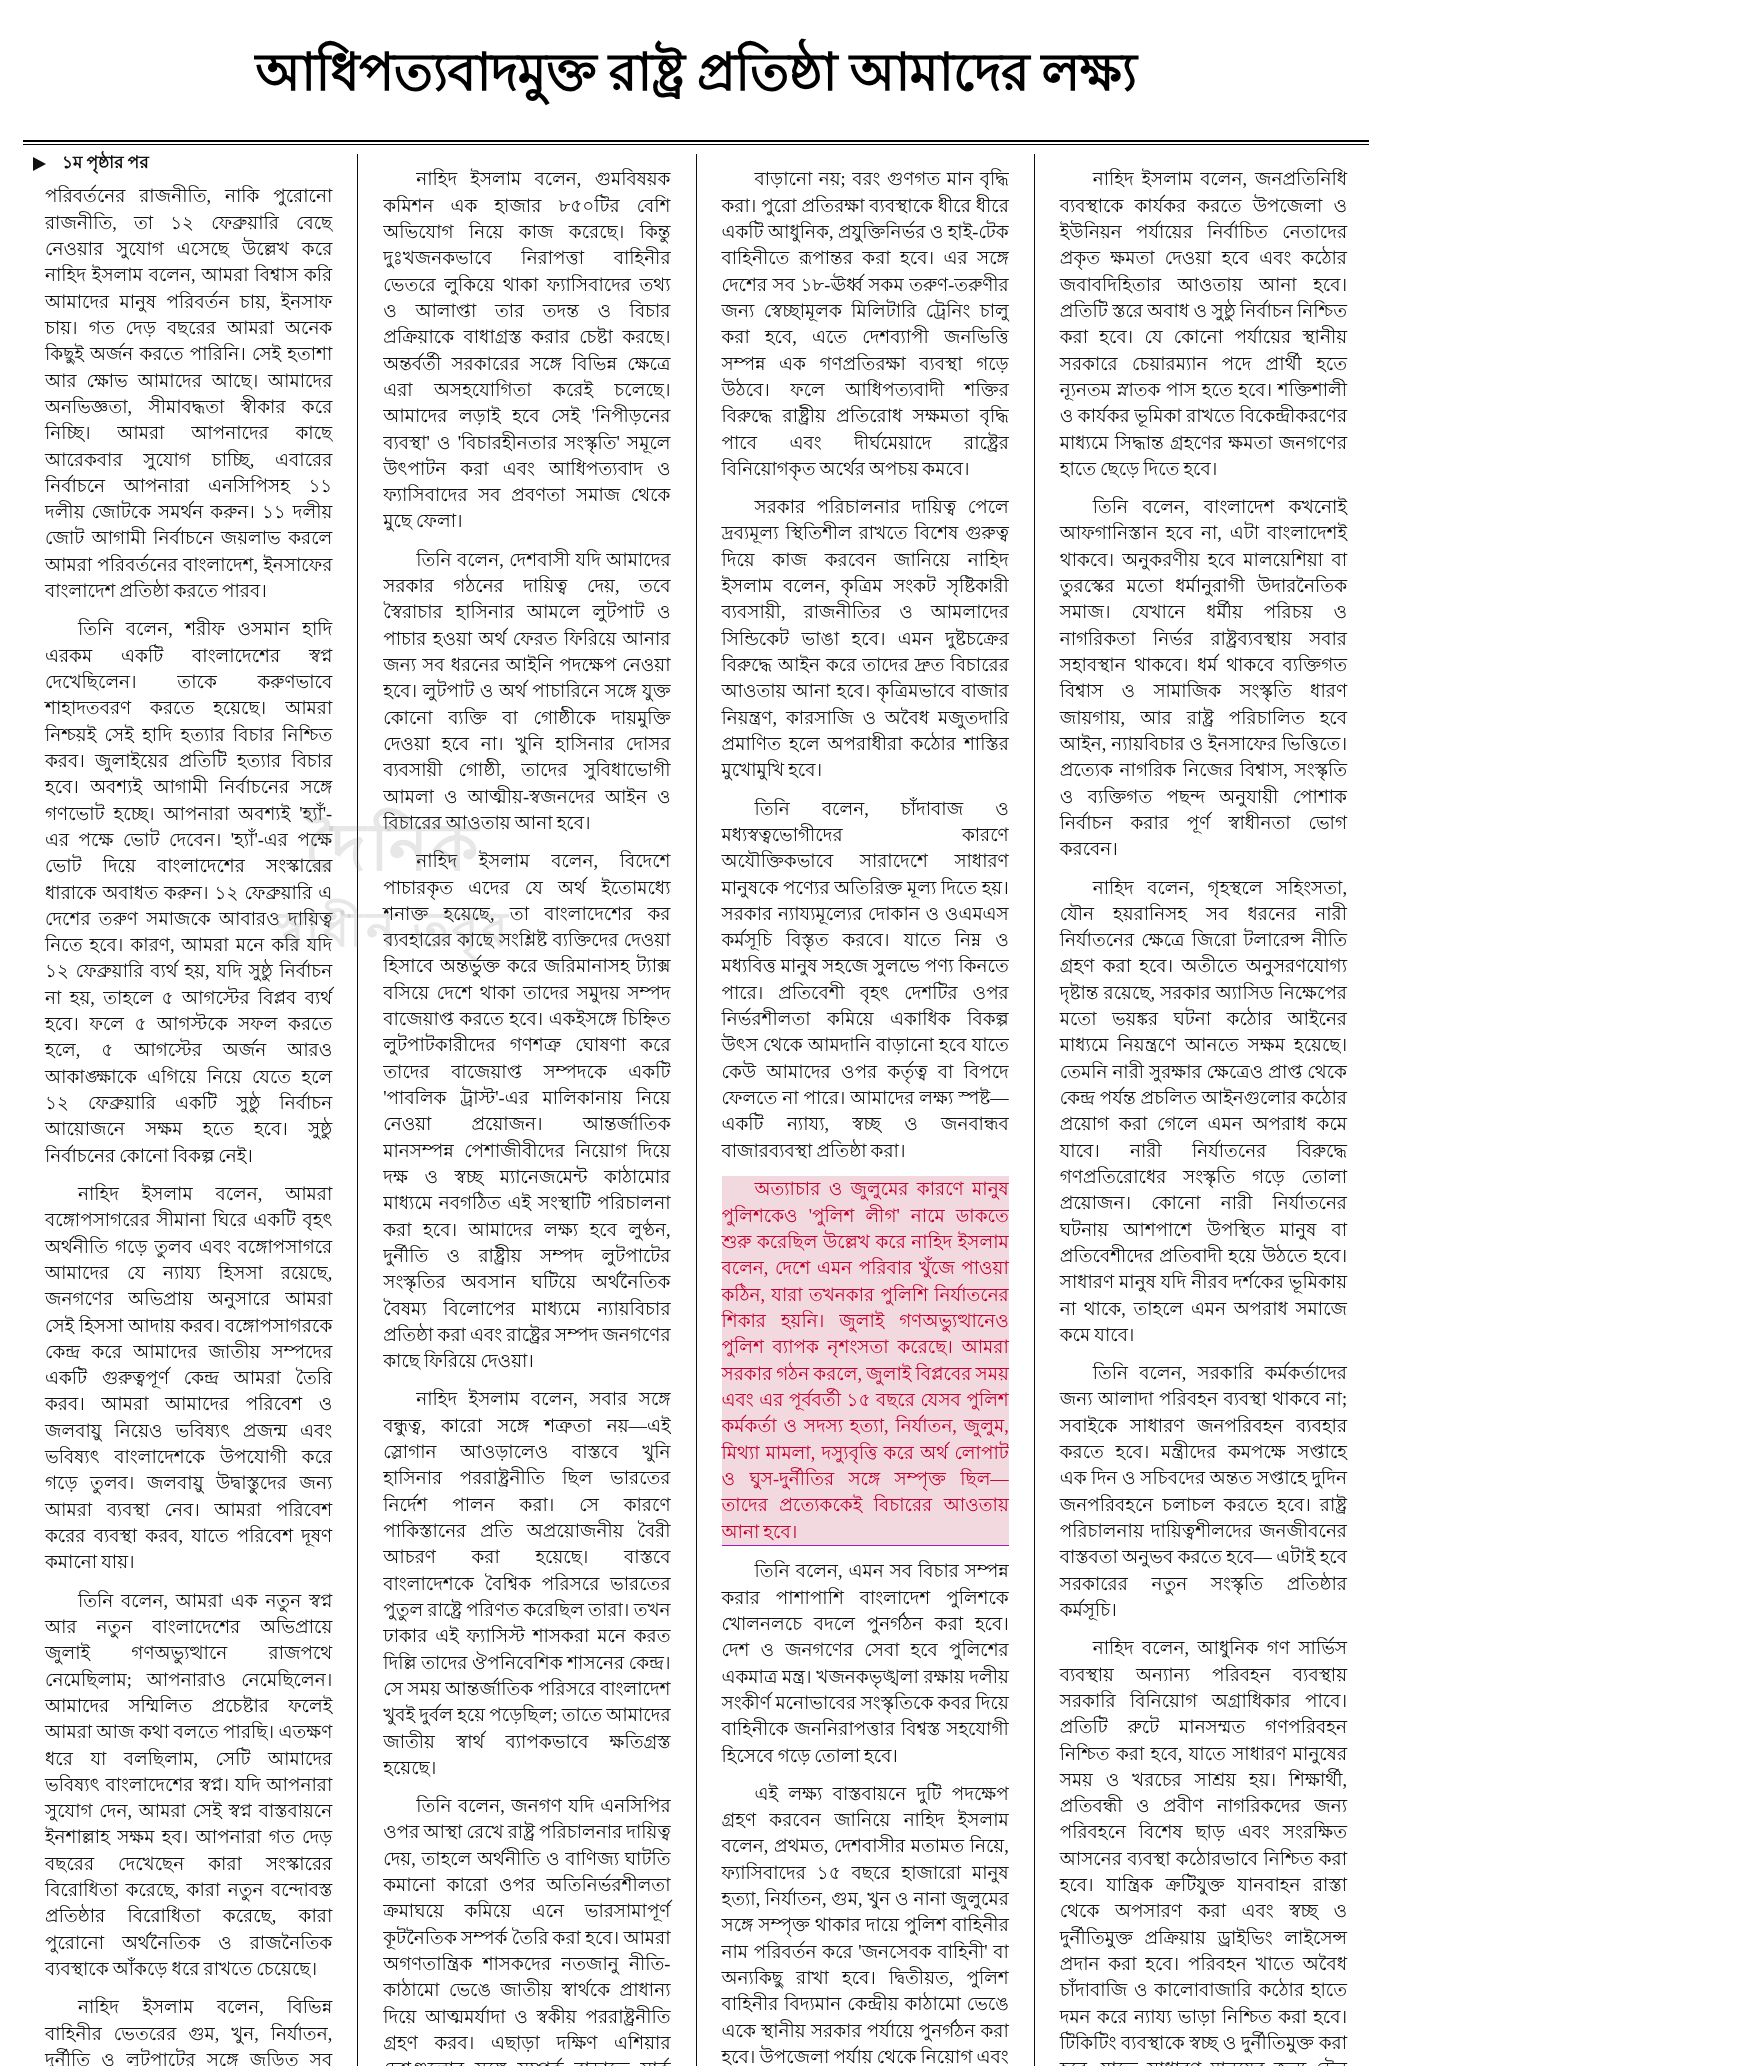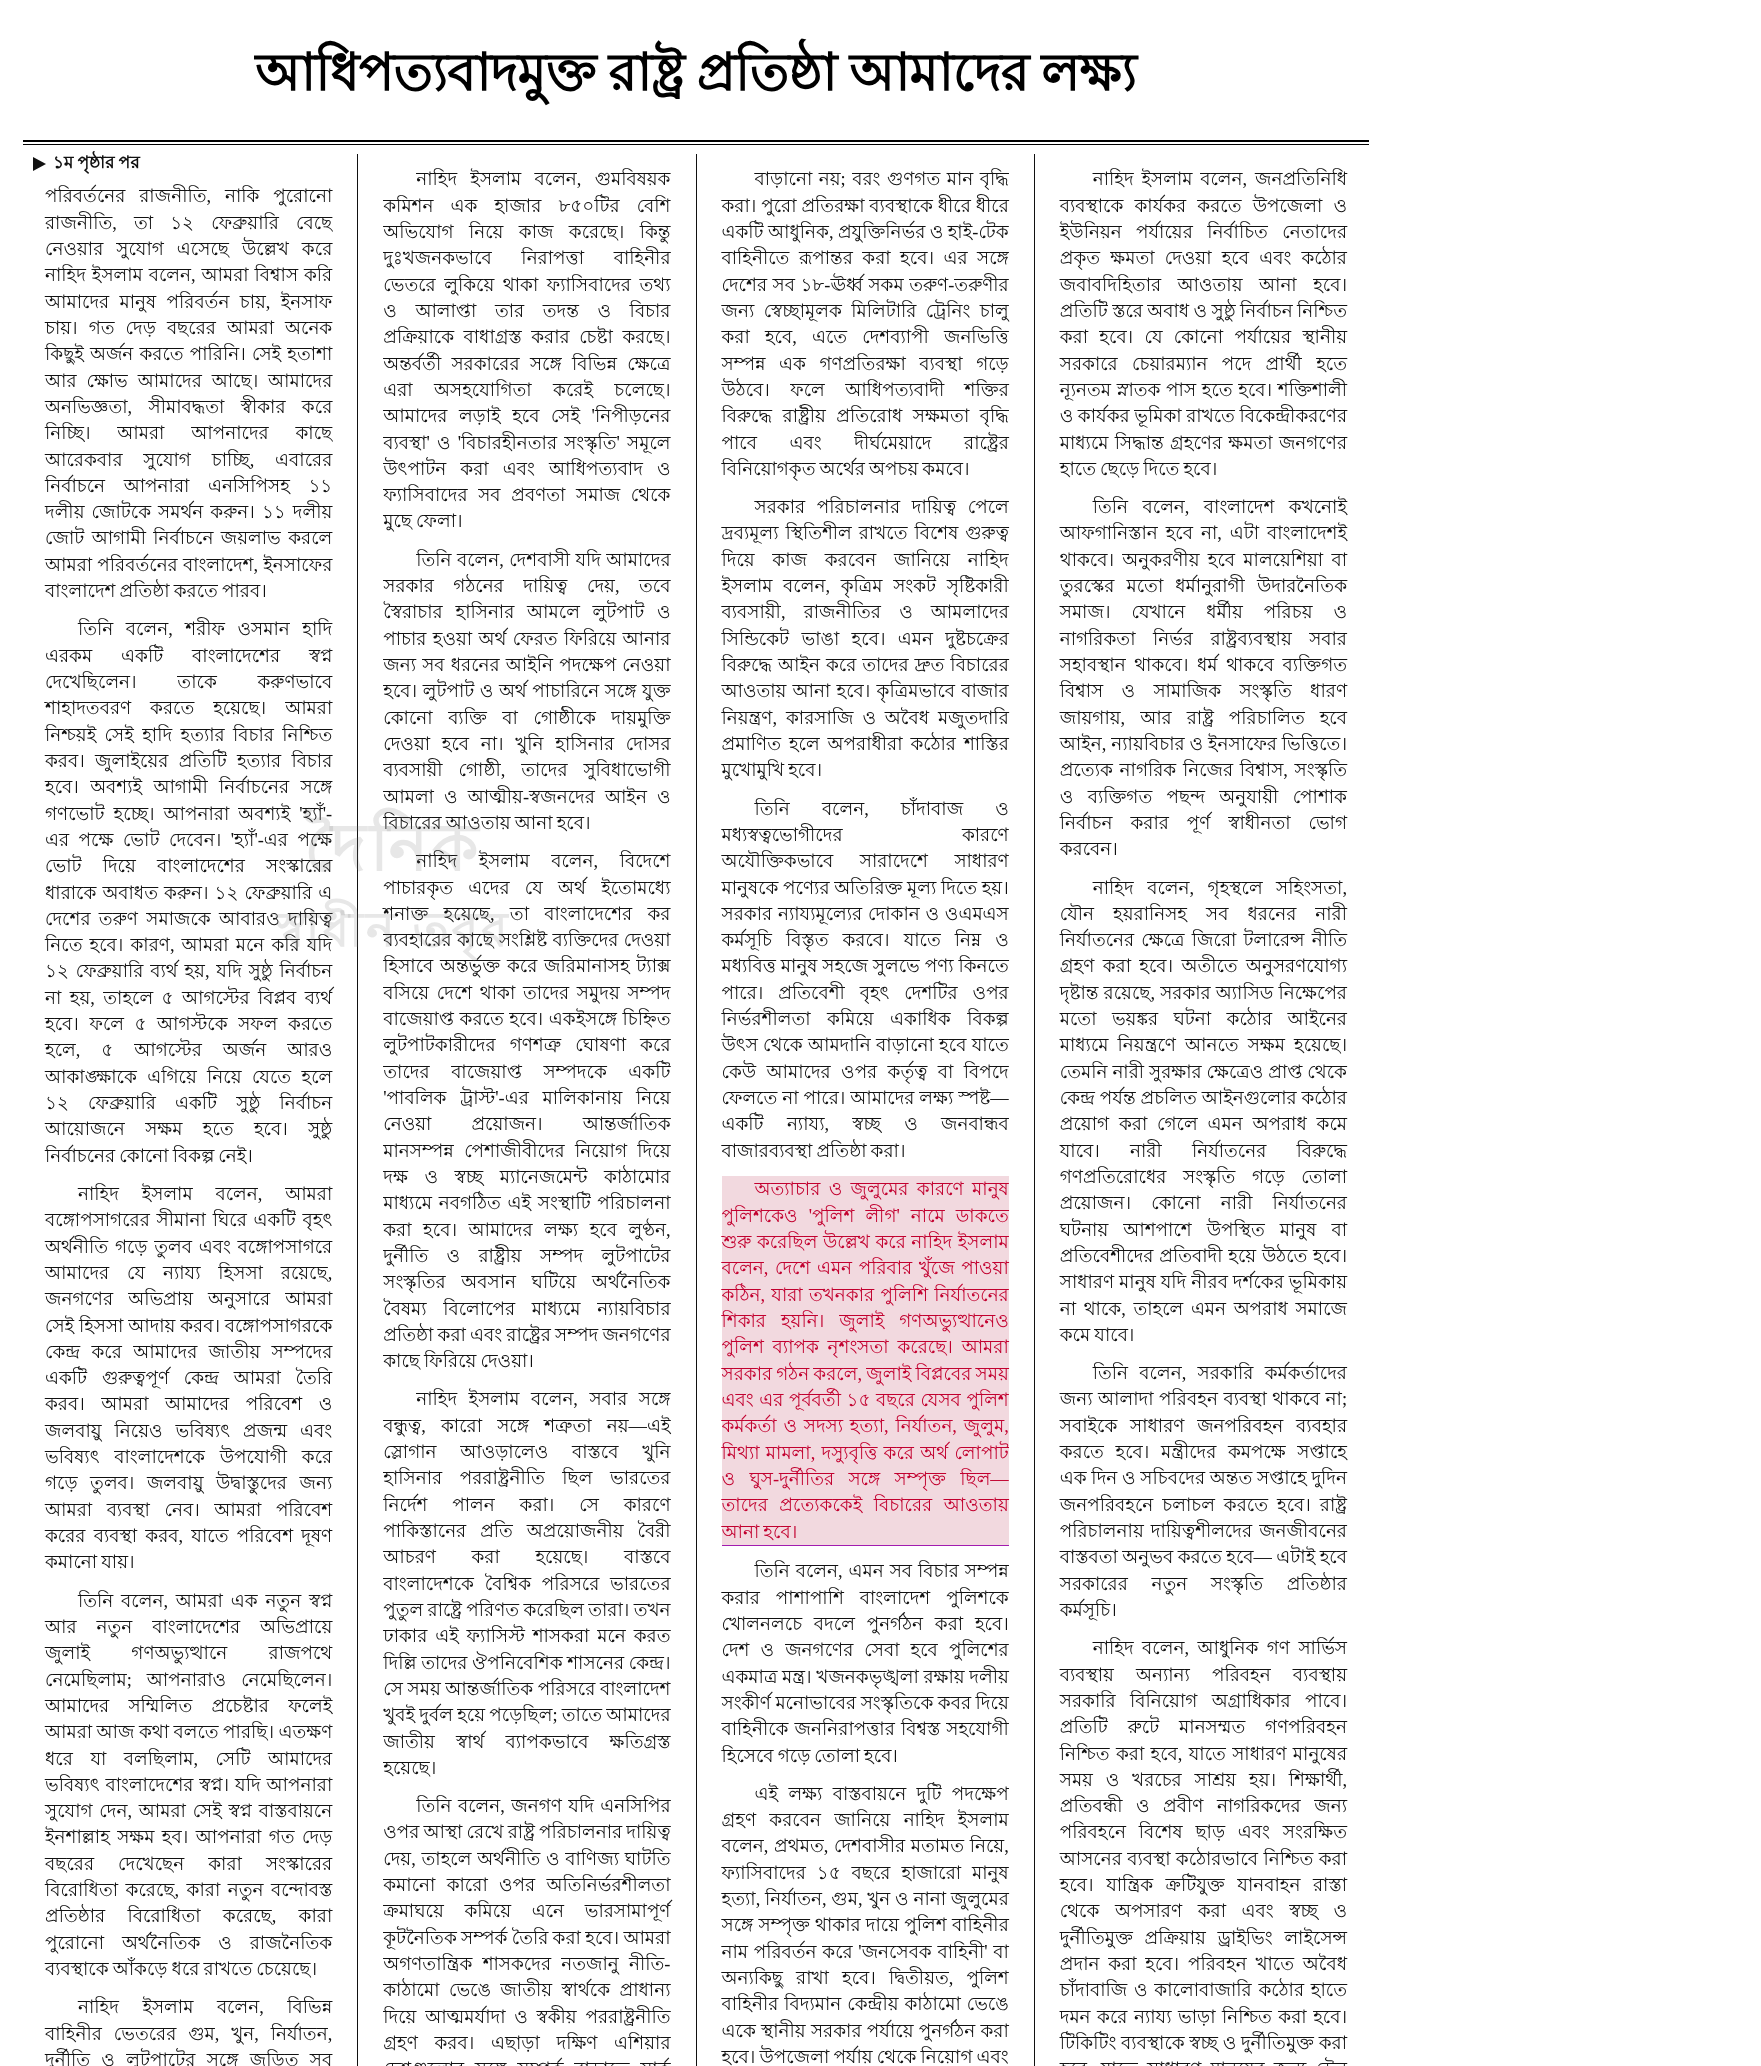--- a/index.html
+++ b/index.html
@@ -52,21 +52,21 @@
     flex: 1 1 0;
     padding: 0 13px;
     position: relative;
   }
   .col + .col {
     border-left: 1px solid #111;
   }
   .jump-line {
     display: flex;
     align-items: flex-end;
-    gap: 7px;
+    gap: 16px;
     font-size: 17px;
     font-weight: bold;
     margin: 0 0 5px 0;
     line-height: 1;
   }
   .jump-arrow {
     display: inline-block;
     width: 0;
     height: 0;
     border-left: 13px solid #111;

